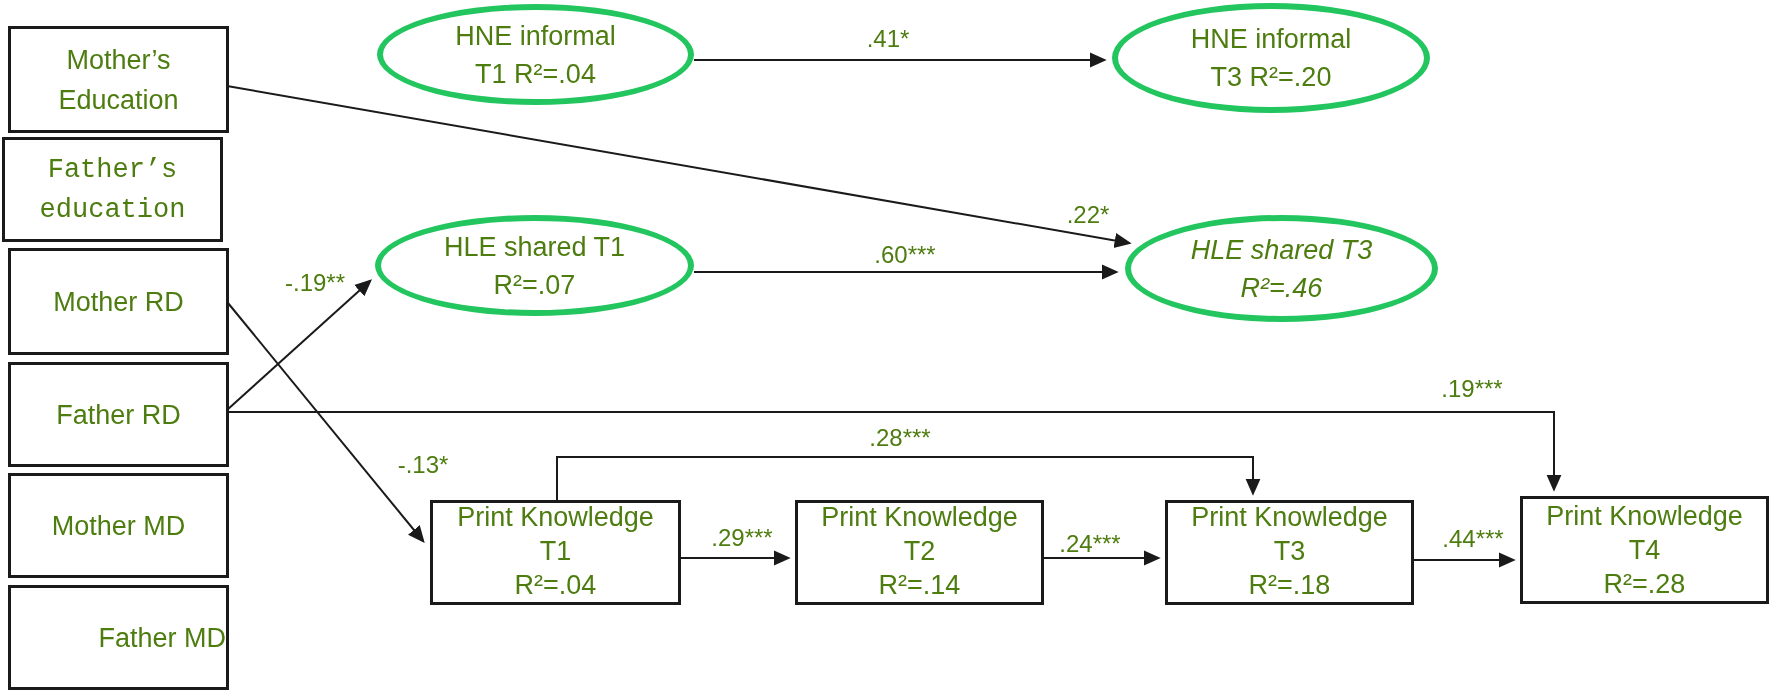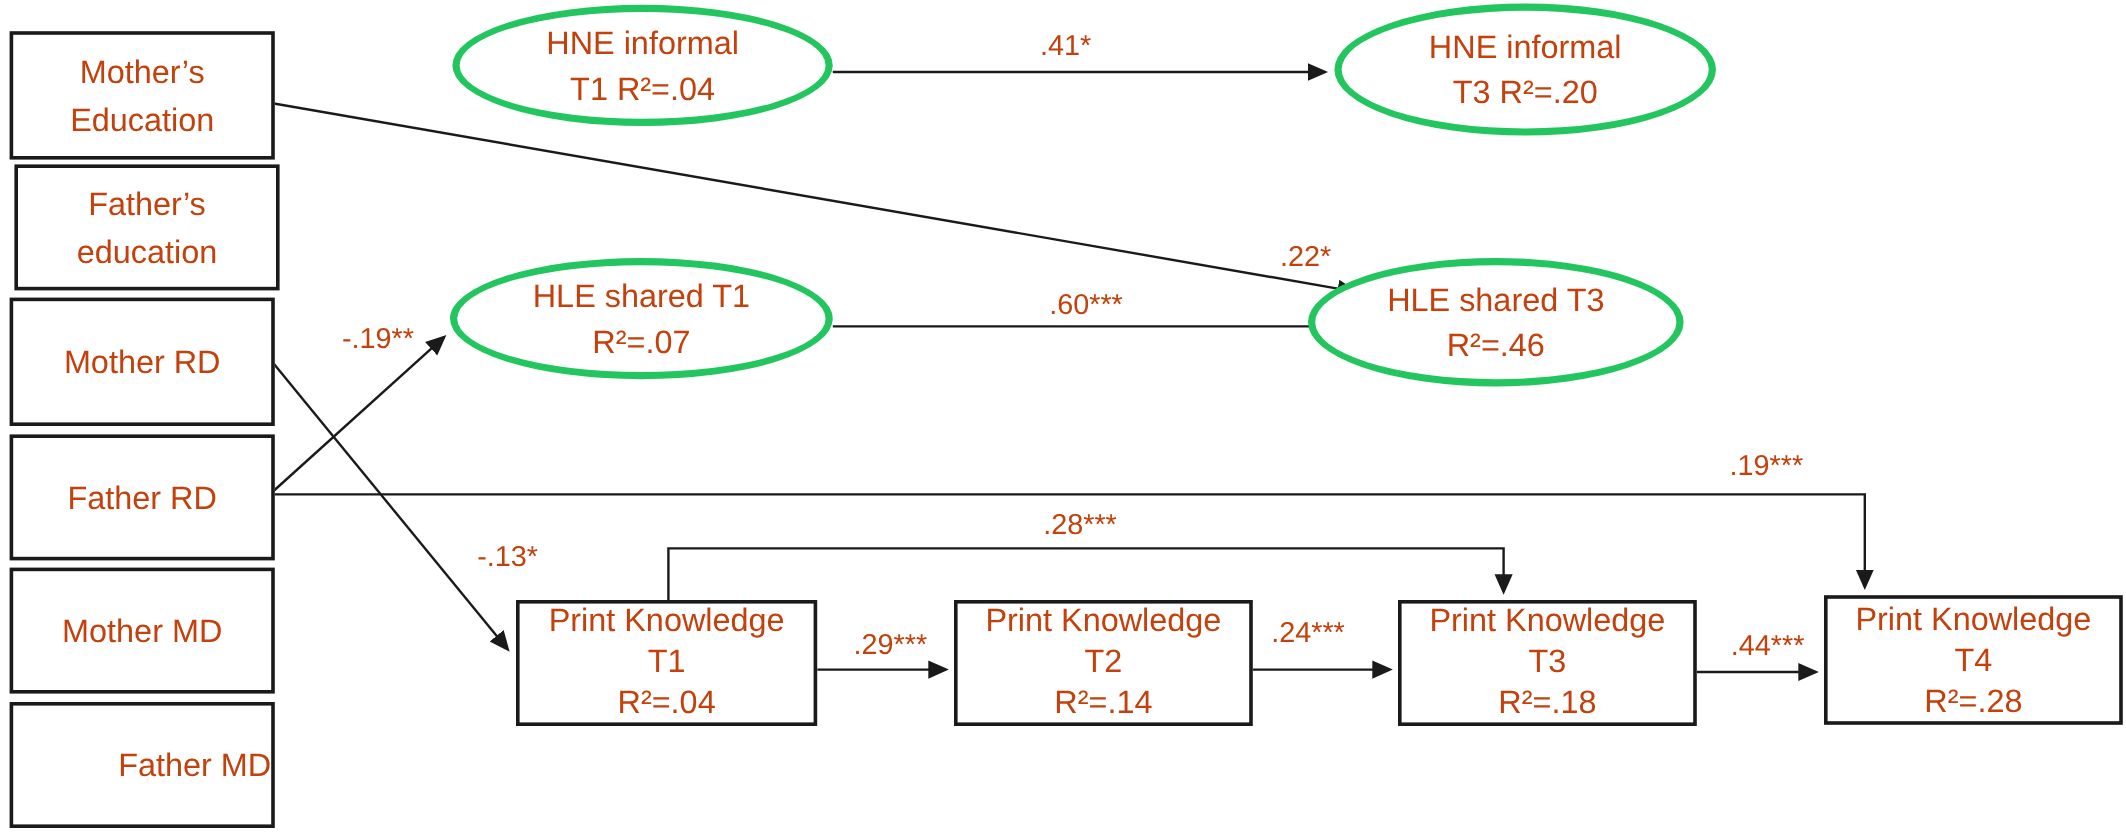--- a/index.html
+++ b/index.html
@@ -2,21 +2,21 @@
 <html><head>
 <meta charset="utf-8">
 <style>
   html, body { margin: 0; padding: 0; background: #ffffff; }
   .canvas {
     position: relative;
     width: 1772px;
     height: 694px;
     background: #ffffff;
     font-family: "Liberation Sans", sans-serif;
-    color: #c2410c;
+    color: #4d7c0f;
     overflow: hidden;
   }
   .arrow-layer {
     position: absolute;
     left: 0; top: 0;
     width: 1772px; height: 694px;
   }
   .node {
     position: absolute;
     box-sizing: border-box;
@@ -60,21 +60,21 @@
     <path d="M 557 500 V 457 H 1253 V 493" stroke="#1a1a1a" stroke-width="2" fill="none" marker-end="url(#arrow)"></path>
     <path d="M 681 558 H 788" stroke="#1a1a1a" stroke-width="2" fill="none" marker-end="url(#arrow)"></path>
     <path d="M 1044 558 H 1158" stroke="#1a1a1a" stroke-width="2" fill="none" marker-end="url(#arrow)"></path>
     <path d="M 1414 560 H 1513" stroke="#1a1a1a" stroke-width="2" fill="none" marker-end="url(#arrow)"></path>
   </svg>
 
   <div class="node rect" style="left:8px; top:26px; width:221px; height:107px;">
     <div>Mother’s</div>
     <div>Education</div>
   </div>
-  <div class="node rect" style="left:12px; top:137px; width:221px; height:105px;">
+  <div class="node rect" style="left:2px; top:137px; width:221px; height:105px;font-family:Liberation Mono, monospace;">
     <div>Father’s</div>
     <div>education</div>
   </div>
   <div class="node rect" style="left:8px; top:248px; width:221px; height:107px;">
     <div>Mother RD</div>
   </div>
   <div class="node rect" style="left:8px; top:362px; width:221px; height:105px;">
     <div>Father RD</div>
   </div>
   <div class="node rect" style="left:8px; top:473px; width:221px; height:105px;justify-content:center;">
@@ -89,21 +89,21 @@
     <div>T1 R²=.04</div>
   </div>
   <div class="node ellipse" style="left:1112px; top:3px; width:318px; height:110px;">
     <div>HNE informal</div>
     <div>T3 R²=.20</div>
   </div>
   <div class="node ellipse" style="left:375px; top:215px; width:319px; height:101px;">
     <div>HLE shared T1</div>
     <div>R²=.07</div>
   </div>
-  <div class="node ellipse" style="left:1090px; top:215px; width:313px; height:107px;">
+  <div class="node ellipse" style="left:1125px; top:215px; width:313px; height:107px;font-style:italic;">
     <div>HLE shared T3</div>
     <div>R²=.46</div>
   </div>
 
   <div class="node pk" style="left:430px; top:500px; width:251px; height:105px;">
     <div>Print Knowledge</div>
     <div>T1</div>
     <div>R²=.04</div>
   </div>
   <div class="node pk" style="left:795px; top:500px; width:249px; height:105px;">
@@ -123,16 +123,16 @@
   </div>
 
   <div class="coef" style="left:888px; top:39px;">.41*</div>
   <div class="coef" style="left:1088px; top:215px;">.22*</div>
   <div class="coef" style="left:905px; top:255px;">.60***</div>
   <div class="coef" style="left:315px; top:283px;">-.19**</div>
   <div class="coef" style="left:423px; top:465px;">-.13*</div>
   <div class="coef" style="left:1472px; top:389px;">.19***</div>
   <div class="coef" style="left:900px; top:438px;">.28***</div>
   <div class="coef" style="left:742px; top:538px;">.29***</div>
-  <div class="coef" style="left:1090px; top:528px;">.24***</div>
+  <div class="coef" style="left:1090px; top:544px;">.24***</div>
   <div class="coef" style="left:1473px; top:539px;">.44***</div>
 
 </div>
 
 </body></html>

